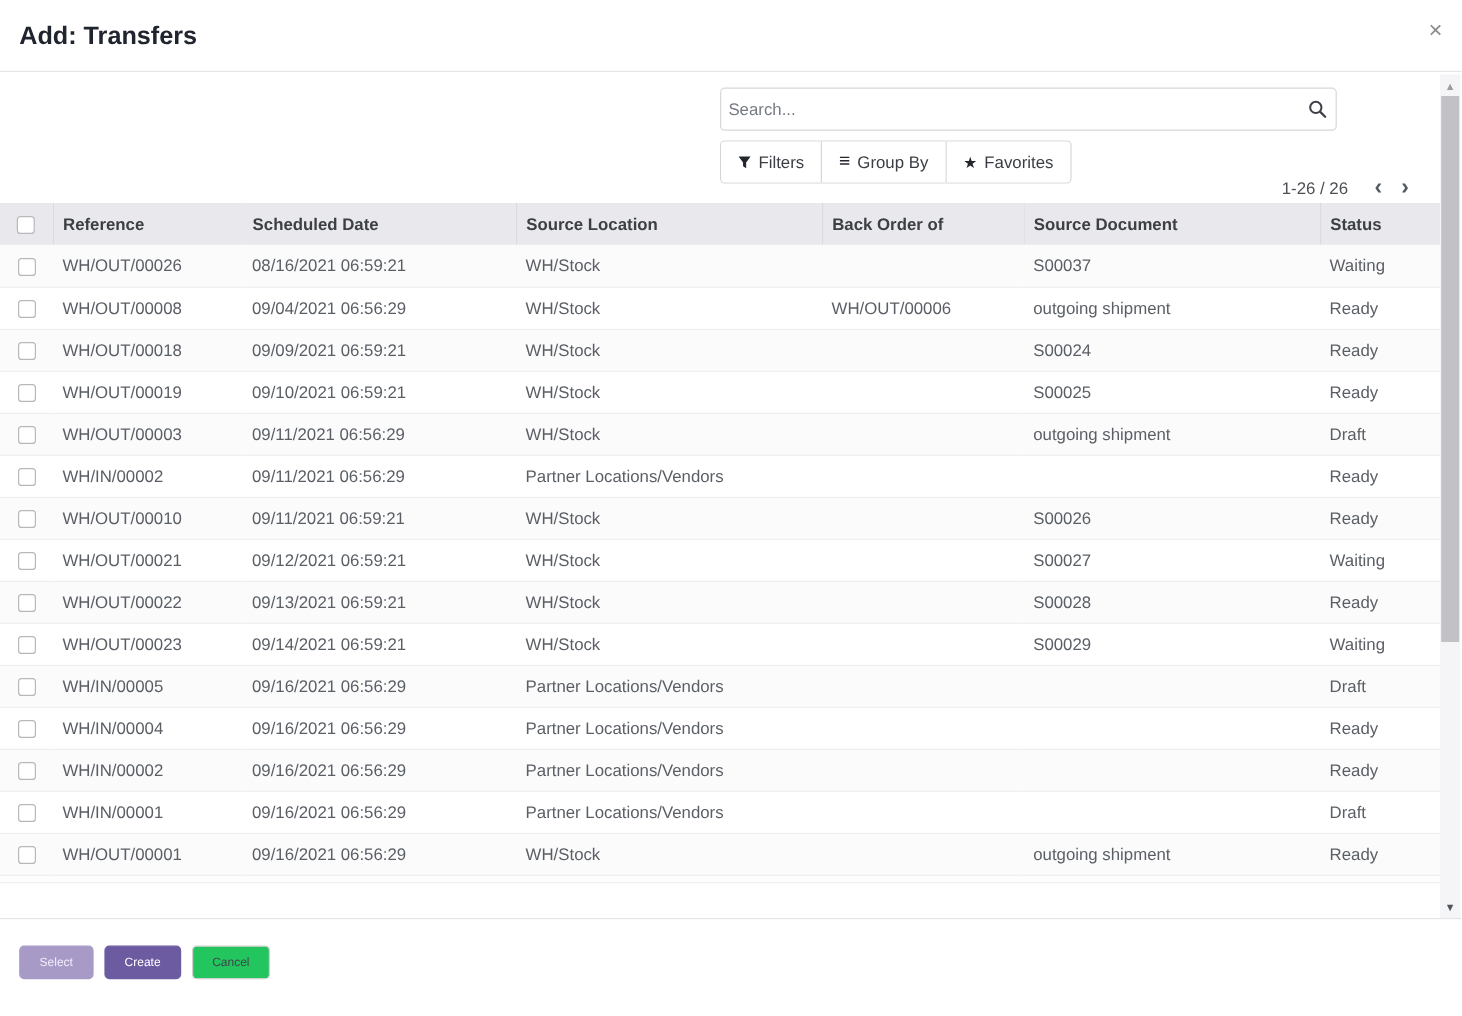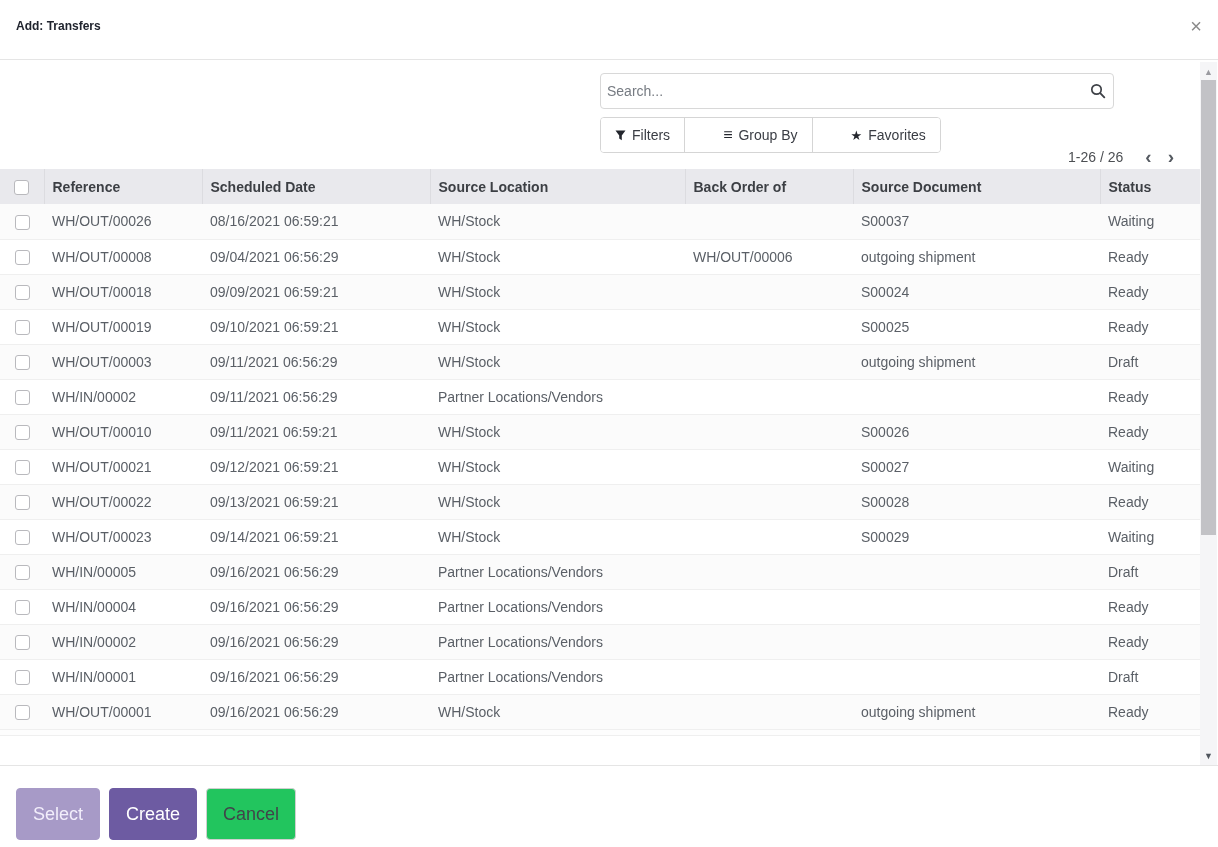--- a/index.html
+++ b/index.html
@@ -8,31 +8,31 @@
     --header-bg:#e9e9ed;
     --border:#e5e5e5;
     --cell-text:#5a5f66;
   }
   *{box-sizing:border-box;margin:0;padding:0;}
   html,body{width:1218px;height:847px;overflow:hidden;}
   body{font-family:"Liberation Sans",sans-serif;background:#fff;position:relative;color:#333;}
 
   
   .dlg-header{position:absolute;top:0;left:0;right:0;height:60px;border-bottom:1px solid var(--border);background:#fff;}
-  .dlg-title{position:absolute;left:16px;top:19px;font-size:12px;font-weight:bold;color:#20242e;}
+  .dlg-title{position:absolute;left:16px;top:19px;font-size:21px;font-weight:bold;color:#20242e;}
   .dlg-close{position:absolute;right:12px;top:12px;font-size:20px;line-height:20px;color:#8a8a8a;background:none;border:none;cursor:pointer;padding:4px;}
 
   
   .search-box{position:absolute;top:73px;left:600px;width:514px;height:36px;border:1px solid #d8d8d8;border-radius:4px;background:#fff;display:flex;align-items:center;}
   .search-input{flex:1;border:none;outline:none;height:100%;padding:0 8px 0 6px;font-size:14px;color:#333;font-family:"Liberation Sans",sans-serif;background:transparent;}
   .search-input::placeholder{color:#767b82;}
   .search-icon{width:30px;display:flex;justify-content:center;align-items:center;cursor:pointer;}
 
   .control-row{position:absolute;top:117px;left:600px;width:580px;height:36px;display:flex;justify-content:space-between;align-items:center;}
-  .btn-group{display:flex;height:36px;border:1px solid #d5d5d5;border-radius:4px;background:#fff;overflow:hidden;gap:24px;}
+  .btn-group{display:flex;height:36px;border:1px solid #d5d5d5;border-radius:4px;background:#fff;overflow:hidden;}
   .btn-group .ctl-btn{display:flex;align-items:center;gap:6px;padding:0 14px;font-size:14px;color:#3a3d44;background:#fff;border:none;border-right:1px solid #d5d5d5;cursor:pointer;font-family:"Liberation Sans",sans-serif;}
   .btn-group .ctl-btn:last-child{border-right:none;}
   .ctl-icon{font-size:13px;color:#23262d;}
   .funnel-icon svg{display:block;}
 
   .pager{display:flex;align-items:center;gap:4px;color:#4c4f53;font-size:14px;margin-top:44px;}
   .pager-range{margin-right:12px;}
   .pager-btn{background:none;border:none;font-size:19px;font-weight:bold;color:#555a61;cursor:pointer;padding:0 6px;line-height:20px;font-family:"Liberation Sans",sans-serif;}
 
   
@@ -50,21 +50,21 @@
 
   
   .scrollbar{position:absolute;top:62px;right:1px;width:17px;height:704px;background:#f5f5f7;}
   .scroll-arrow{position:absolute;left:0;width:17px;height:16px;display:flex;align-items:center;justify-content:center;font-size:9px;cursor:pointer;}
   .scroll-up{top:2px;color:#9a9aa0;}
   .scroll-down{bottom:2px;color:#50555d;}
   .scroll-thumb{position:absolute;left:1px;top:18px;width:15px;height:455px;background:#c2c2c6;cursor:pointer;}
 
   
   .dlg-footer{position:absolute;top:765px;left:0;right:0;height:82px;border-top:1px solid var(--border);background:#fff;padding:22px 0 0 16px;display:flex;gap:9px;align-items:flex-start;}
-  .btn{height:52px;padding:0 16px;font-size:18px;border-radius:4px;cursor:pointer;font-family:"Liberation Sans",sans-serif;}
+  .btn{height:28px;padding:0 16px;font-size:10px;border-radius:4px;cursor:pointer;font-family:"Liberation Sans",sans-serif;}
   .btn-select{background:var(--accent-muted);color:#f2eefb;border:1px solid var(--accent-muted);cursor:default;}
   .btn-create{background:var(--accent);color:#fff;border:1px solid var(--accent);}
   .btn-cancel{background:#22c55e;color:#41444a;border:1px solid #d0d0d0;}
 </style>
 </head>
 <body>
 
 <div class="dlg-header">
   <div class="dlg-title">Add: Transfers</div>
   <button class="dlg-close">×</button>

